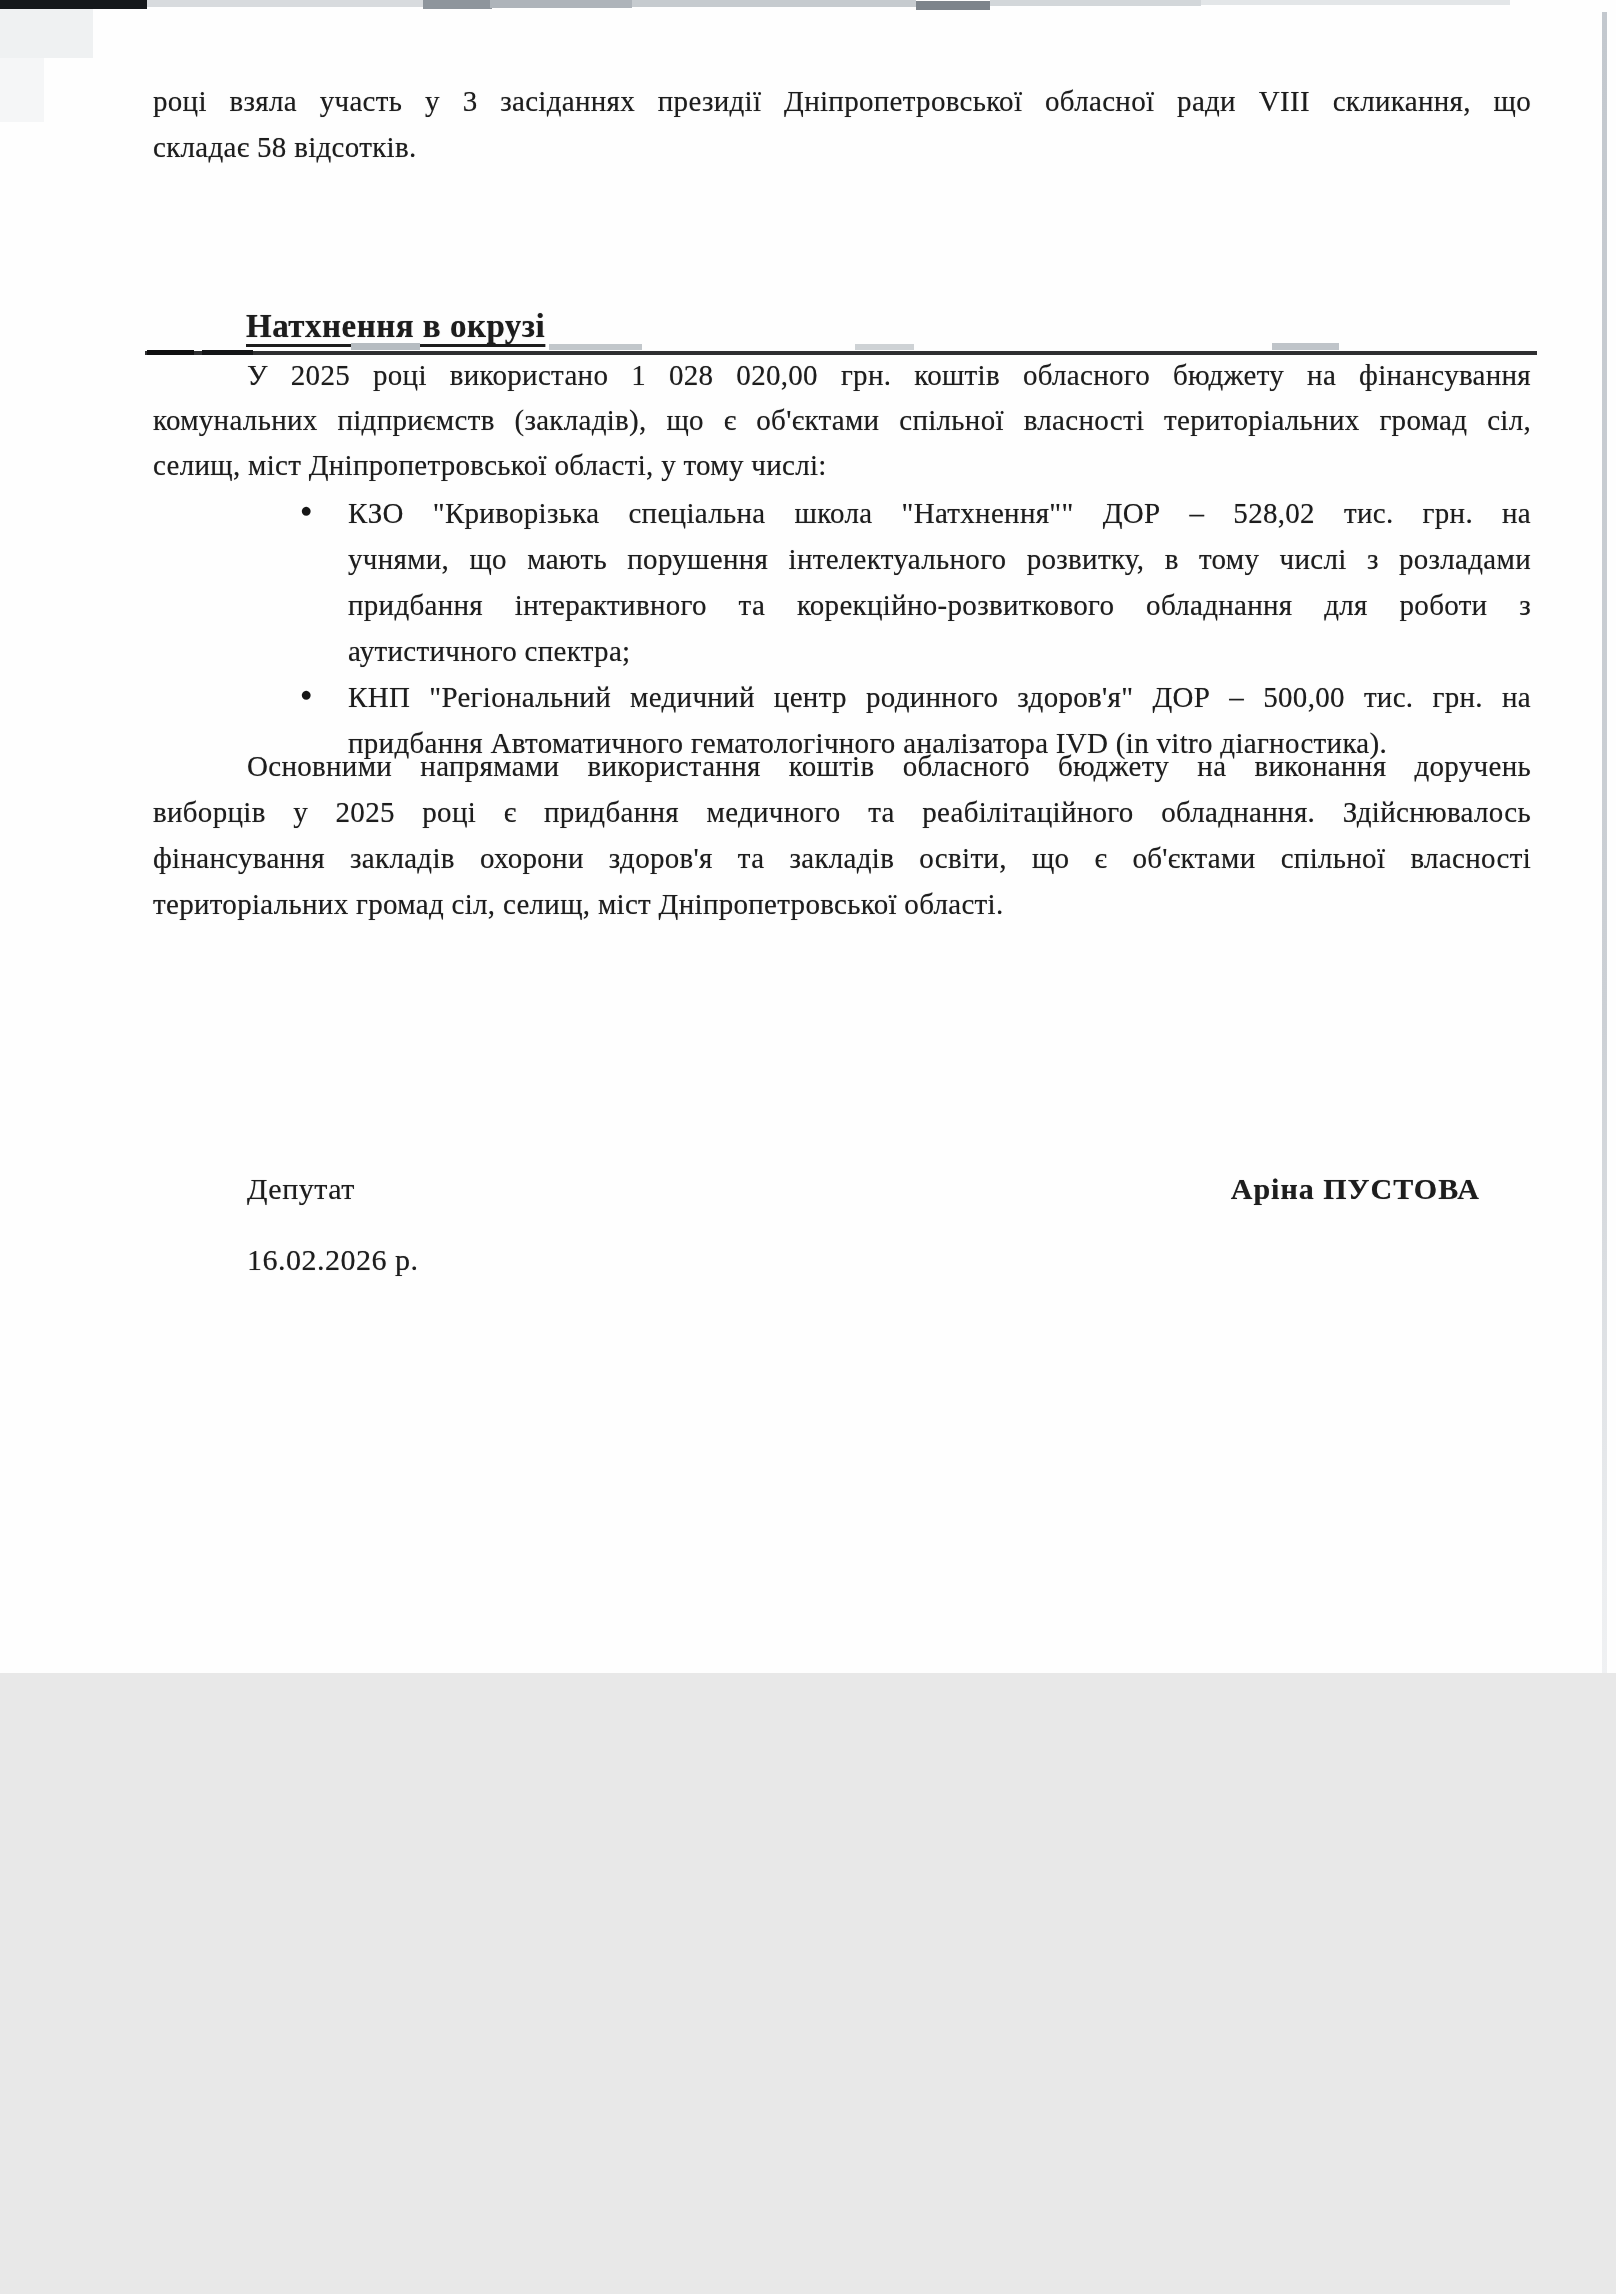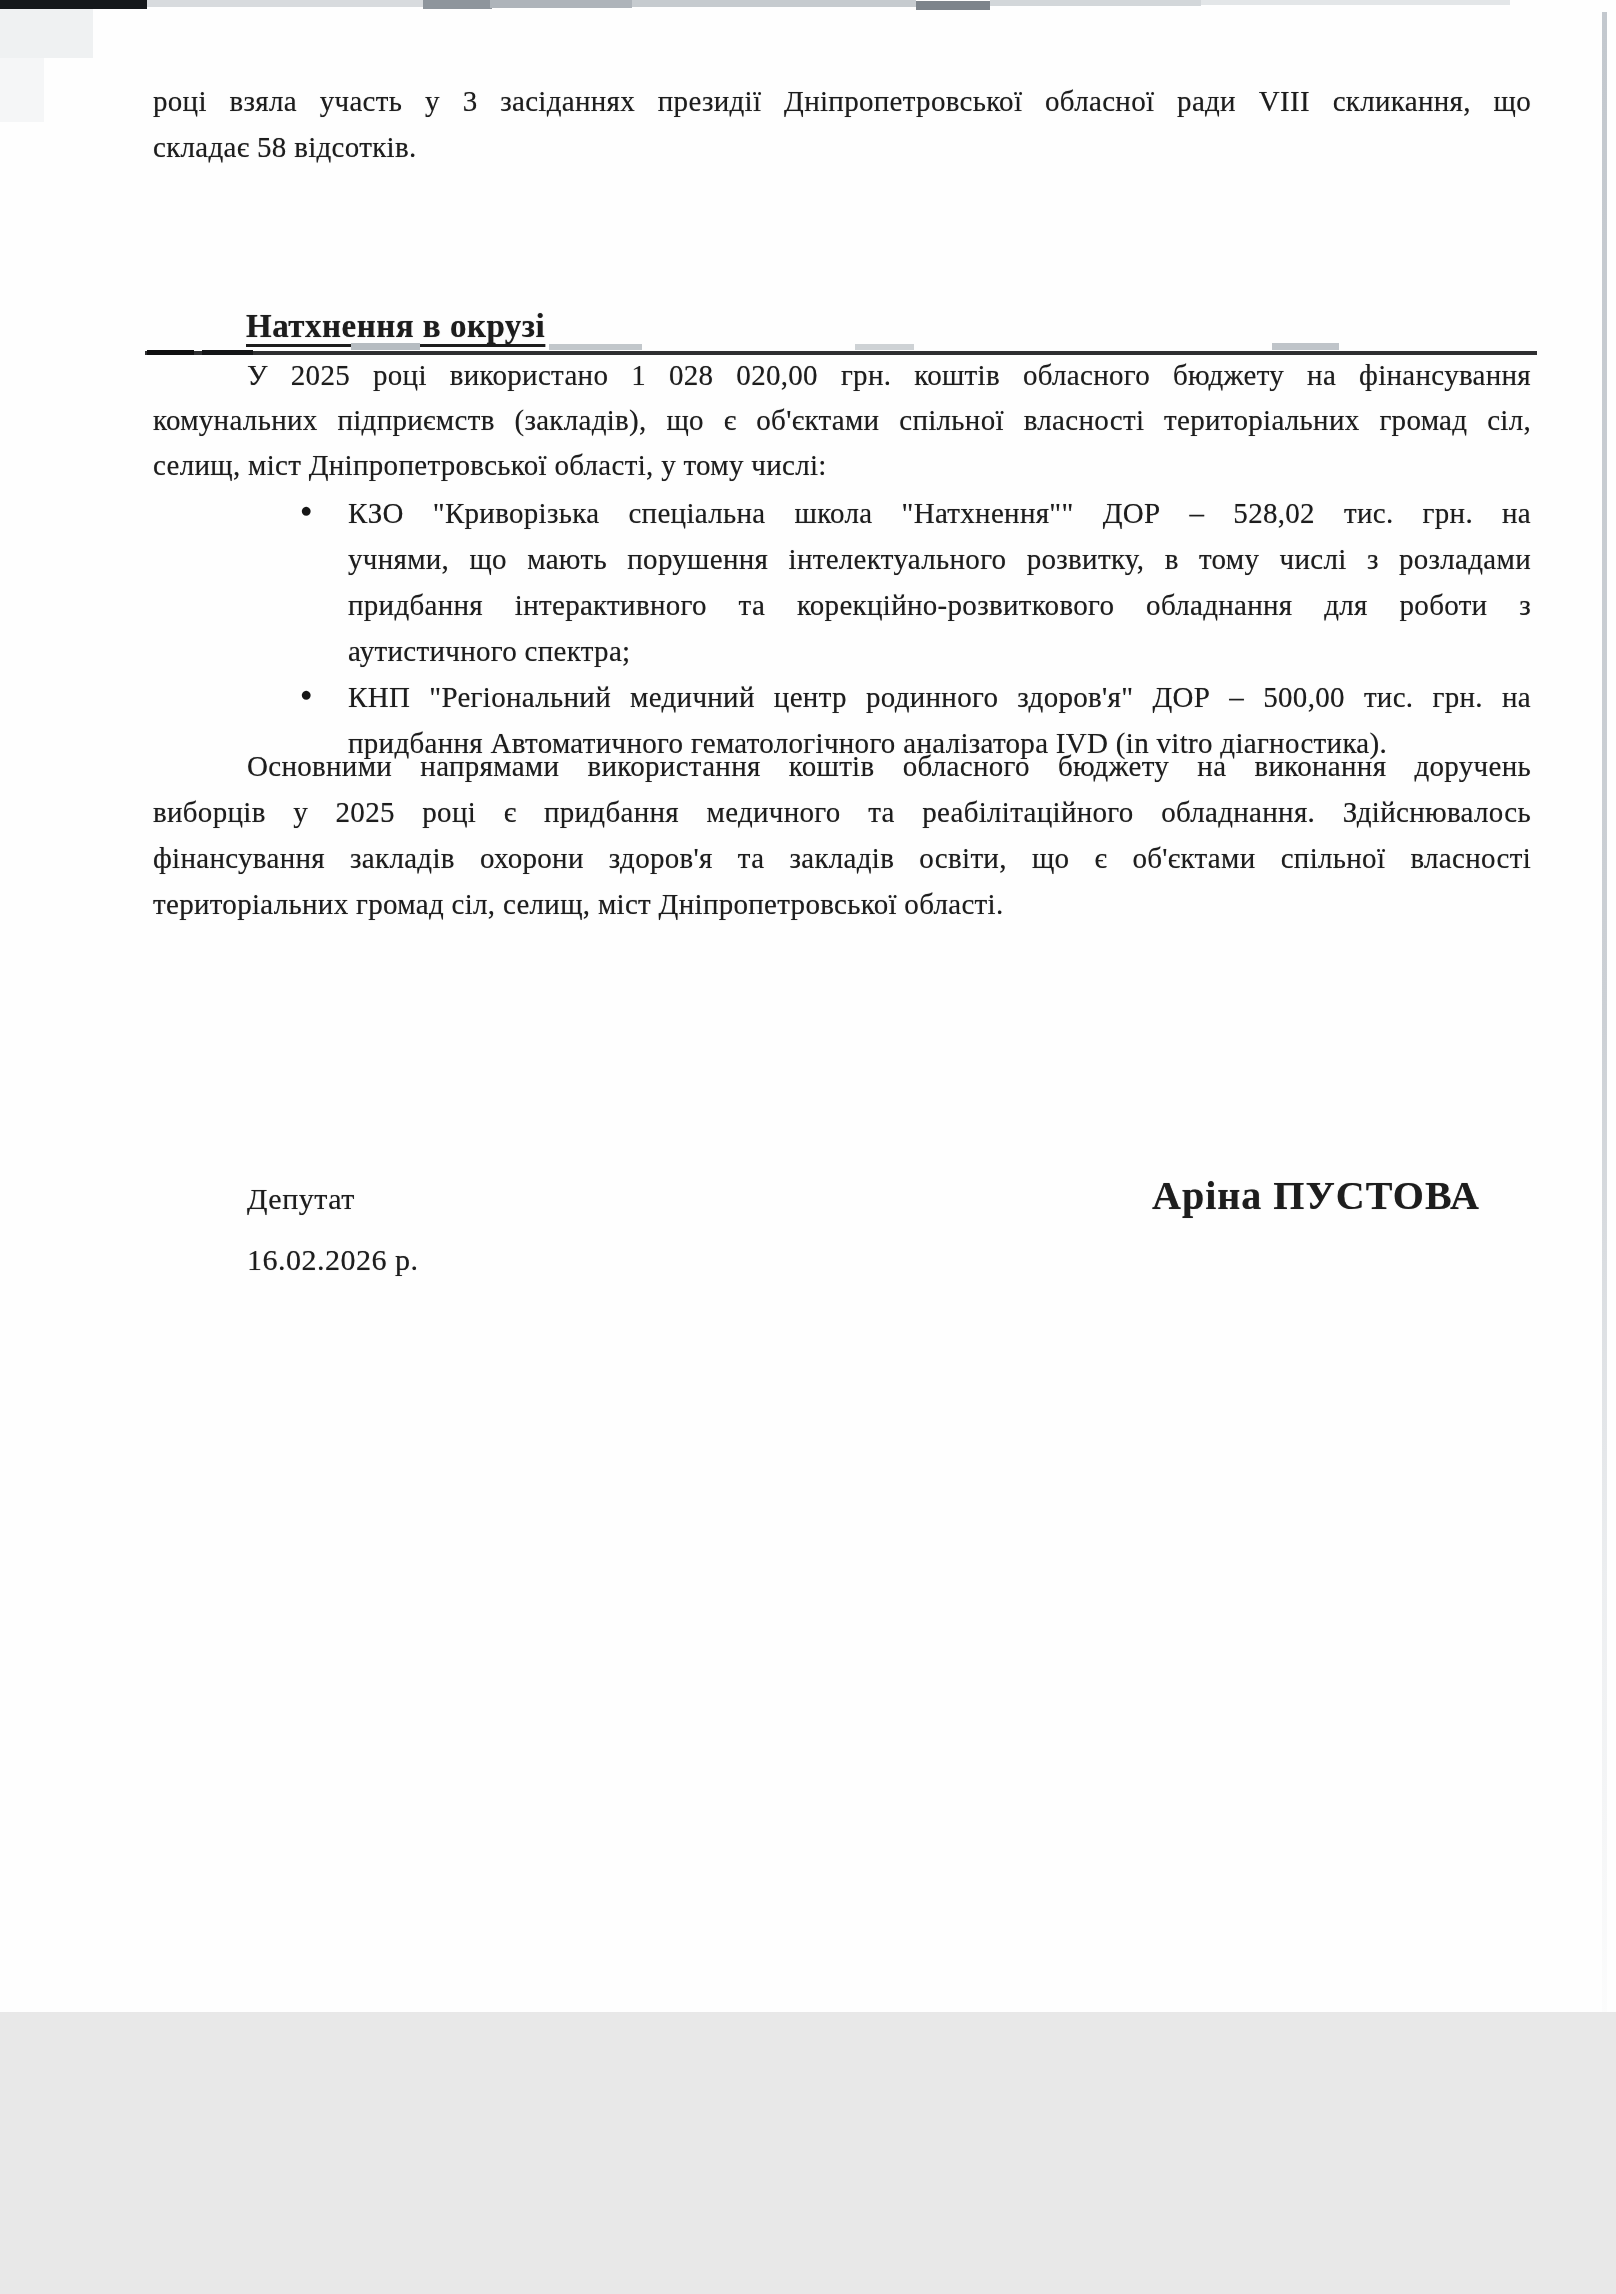--- a/index.html
+++ b/index.html
@@ -1,19 +1,19 @@
 <!DOCTYPE html>
 <html><head>
 <meta charset="utf-8">
 <style>
   html, body { margin: 0; padding: 0; background: #e8e8e8; }
   .page {
     position: relative;
     width: 1616px;
-    height: 2012px;
+    height: 1673px;
     margin: 0 auto;
     background: #fefefe;
     overflow: hidden;
     font-family: "Liberation Serif", "DejaVu Serif", serif;
     color: #1d1d1d;
   }
   .doc-block {
     position: absolute;
     left: 153px;
     width: 1378px;
@@ -71,21 +71,21 @@
     justify-content: space-between;
     align-items: baseline;
   }
   .sig-role {
     font-size: 30px;
     font-weight: normal;
     letter-spacing: 0.5px;
     text-shadow: 0 0 0.7px rgba(25,25,25,0.55);
   }
   .sig-name {
-    font-size: 40px;
+    font-size: 30px;
     font-weight: bold;
     letter-spacing: 1px;
     text-shadow: 0 0 0.7px rgba(25,25,25,0.55);
   }
   .date-line {
     position: absolute;
     left: 247px;
     top: 1243px;
     font-size: 30px;
     letter-spacing: 0.5px;

